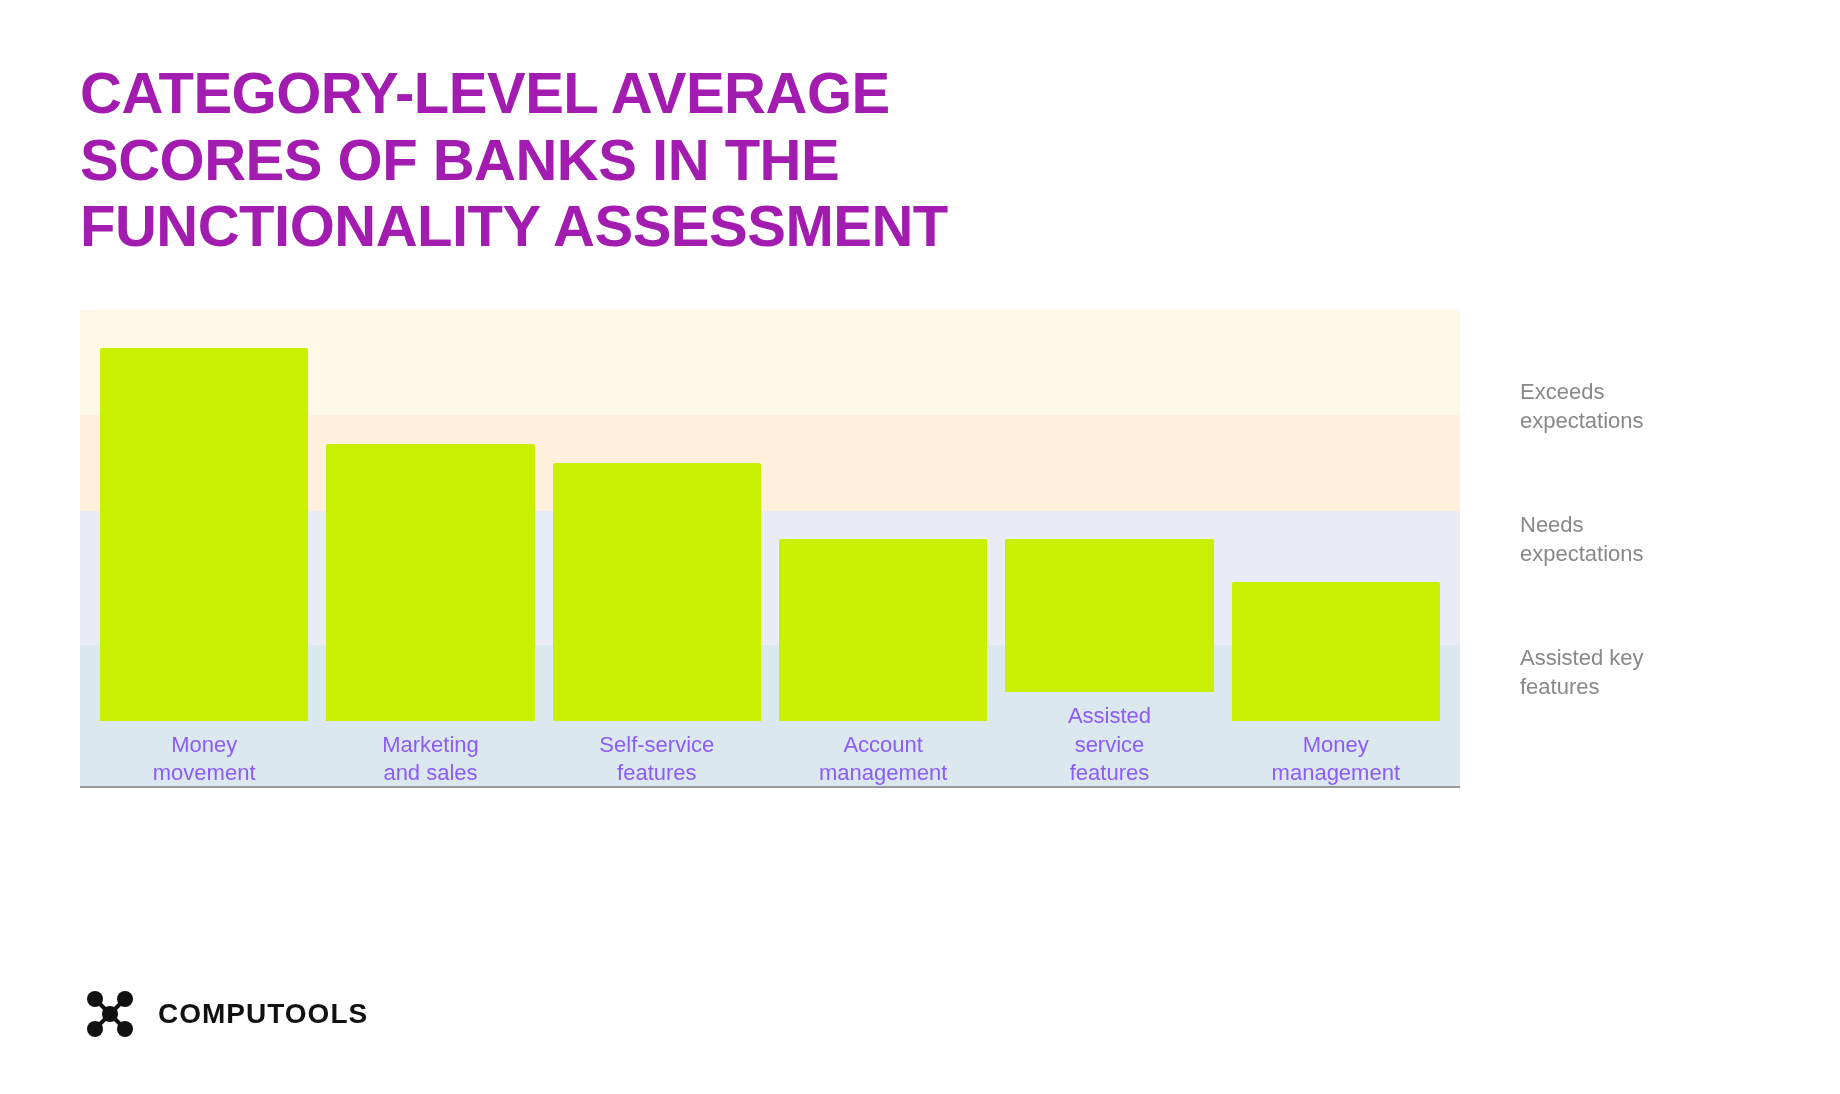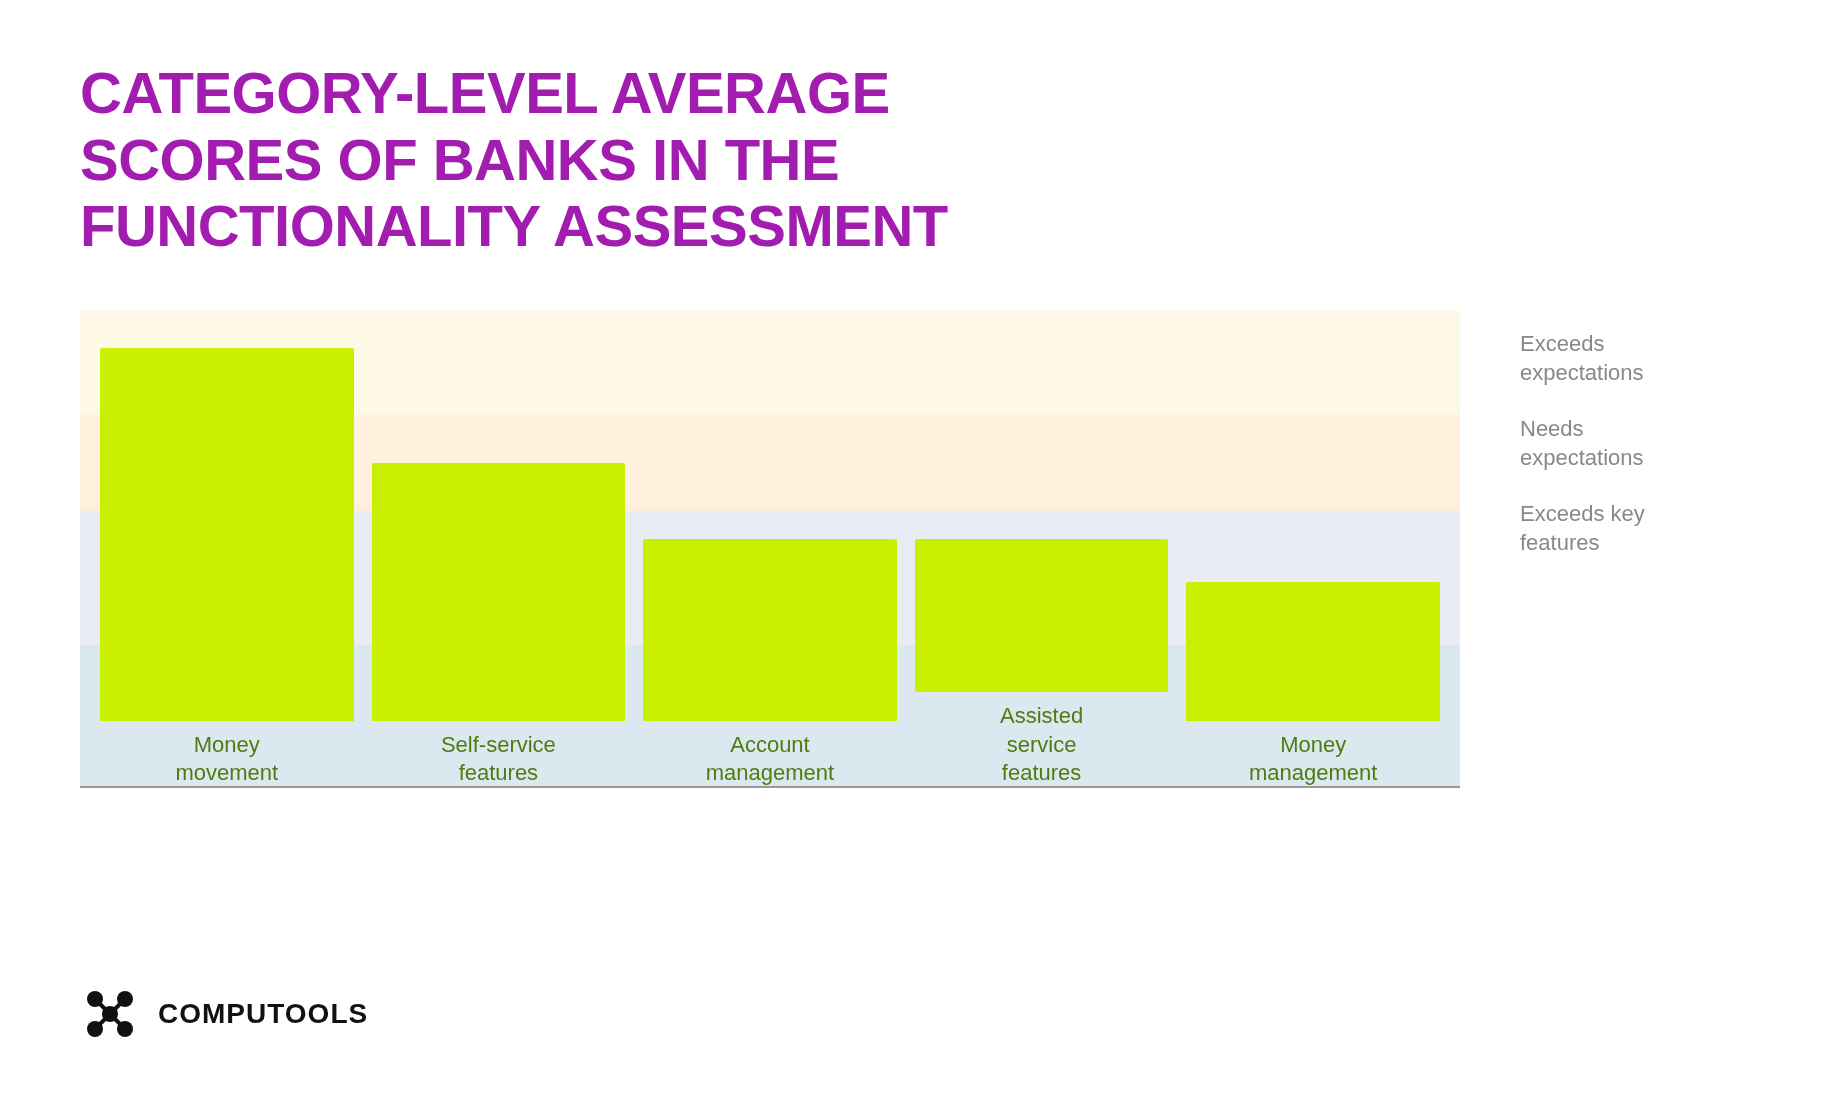--- a/index.html
+++ b/index.html
@@ -96,21 +96,21 @@
     .bar {
       width: 100%;
       background: #c8f000;
       border-radius: 2px 2px 0 0;
     }
 
     .bar-label {
       margin-top: 10px;
       text-align: center;
       font-size: 22px;
-      color: #4d7c0f;
+      color: #8b5cf6;
       line-height: 1.3;
     }
 
     .x-axis-line {
       position: absolute;
       bottom: 42px;
       left: 0;
       right: 0;
       height: 2px;
       background: #999;
@@ -126,20 +126,21 @@
 
     .legend-item {
       display: flex;
       flex-direction: column;
     }
 
     .legend-label {
       font-size: 22px;
       color: #888;
       line-height: 1.3;
+      margin-top: 48px;
     }
 
     .footer {
       display: flex;
       align-items: center;
       gap: 18px;
       margin-top: 40px;
     }
 
     .logo-icon {
@@ -169,20 +170,25 @@
         <div class="band-missing"></div>
         <div class="band-needs"></div>
       </div>
       <div class="bars-container" id="bars-container">
       <div class="bar-group">
             <div class="bar" style="height: 372.84px;"></div>
             <div class="bar-label" style="white-space: pre-line;">Money
 movement</div>
           </div>
           <div class="bar-group">
+            <div class="bar" style="height: 277.24px;"></div>
+            <div class="bar-label" style="white-space: pre-line;">Marketing
+and sales</div>
+          </div>
+          <div class="bar-group">
             <div class="bar" style="height: 258.12px;"></div>
             <div class="bar-label" style="white-space: pre-line;">Self-service
 features</div>
           </div>
           <div class="bar-group">
             <div class="bar" style="height: 181.64px;"></div>
             <div class="bar-label" style="white-space: pre-line;">Account
 management</div>
           </div>
           <div class="bar-group">
@@ -203,21 +209,21 @@
     <div class="legend" id="legend-container">
     <div class="legend-item">
           <span class="legend-label" style="white-space: pre-line;">Exceeds
 expectations</span>
         </div>
         <div class="legend-item">
           <span class="legend-label" style="white-space: pre-line;">Needs
 expectations</span>
         </div>
         <div class="legend-item">
-          <span class="legend-label" style="white-space: pre-line;">Exceeds key
+          <span class="legend-label" style="white-space: pre-line;">Assisted key
 features</span>
         </div>
       </div>
   </div>
 
   <div class="footer">
     <svg class="logo-icon" viewBox="0 0 60 60" xmlns="http://www.w3.org/2000/svg">
       <circle cx="15" cy="15" r="8" fill="#111"></circle>
       <circle cx="45" cy="15" r="8" fill="#111"></circle>
       <circle cx="15" cy="45" r="8" fill="#111"></circle>

